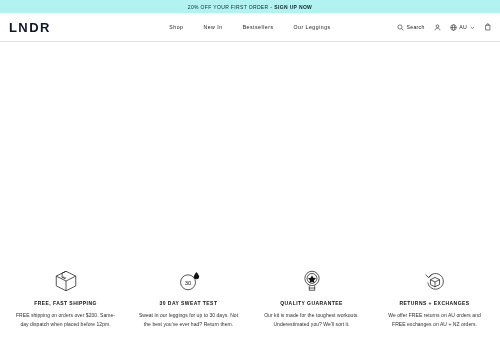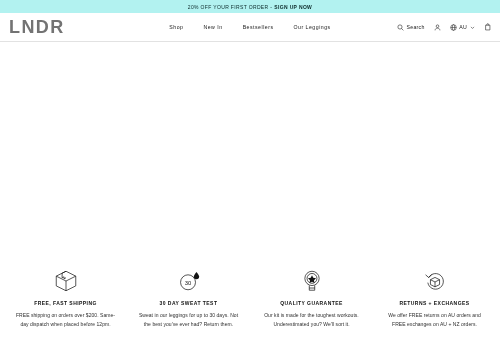--- a/index.html
+++ b/index.html
@@ -30,24 +30,24 @@
   .header {
     height:29px;
     background:#ffffff;
     border-bottom:1px solid #e2e2e2;
     display:flex;
     align-items:center;
     padding:0 9px;
     position:relative;
   }
   .logo {
-    font-size:18px;
+    font-size:13px;
     font-weight:700;
     letter-spacing:1.4px;
-    color:#737373;
+    color:#0f172a;
     line-height:1;
   }
   .nav {
     position:absolute;
     left:50%;
     transform:translateX(-50%);
     display:flex;
     gap:20px;
     align-items:center;
   }

